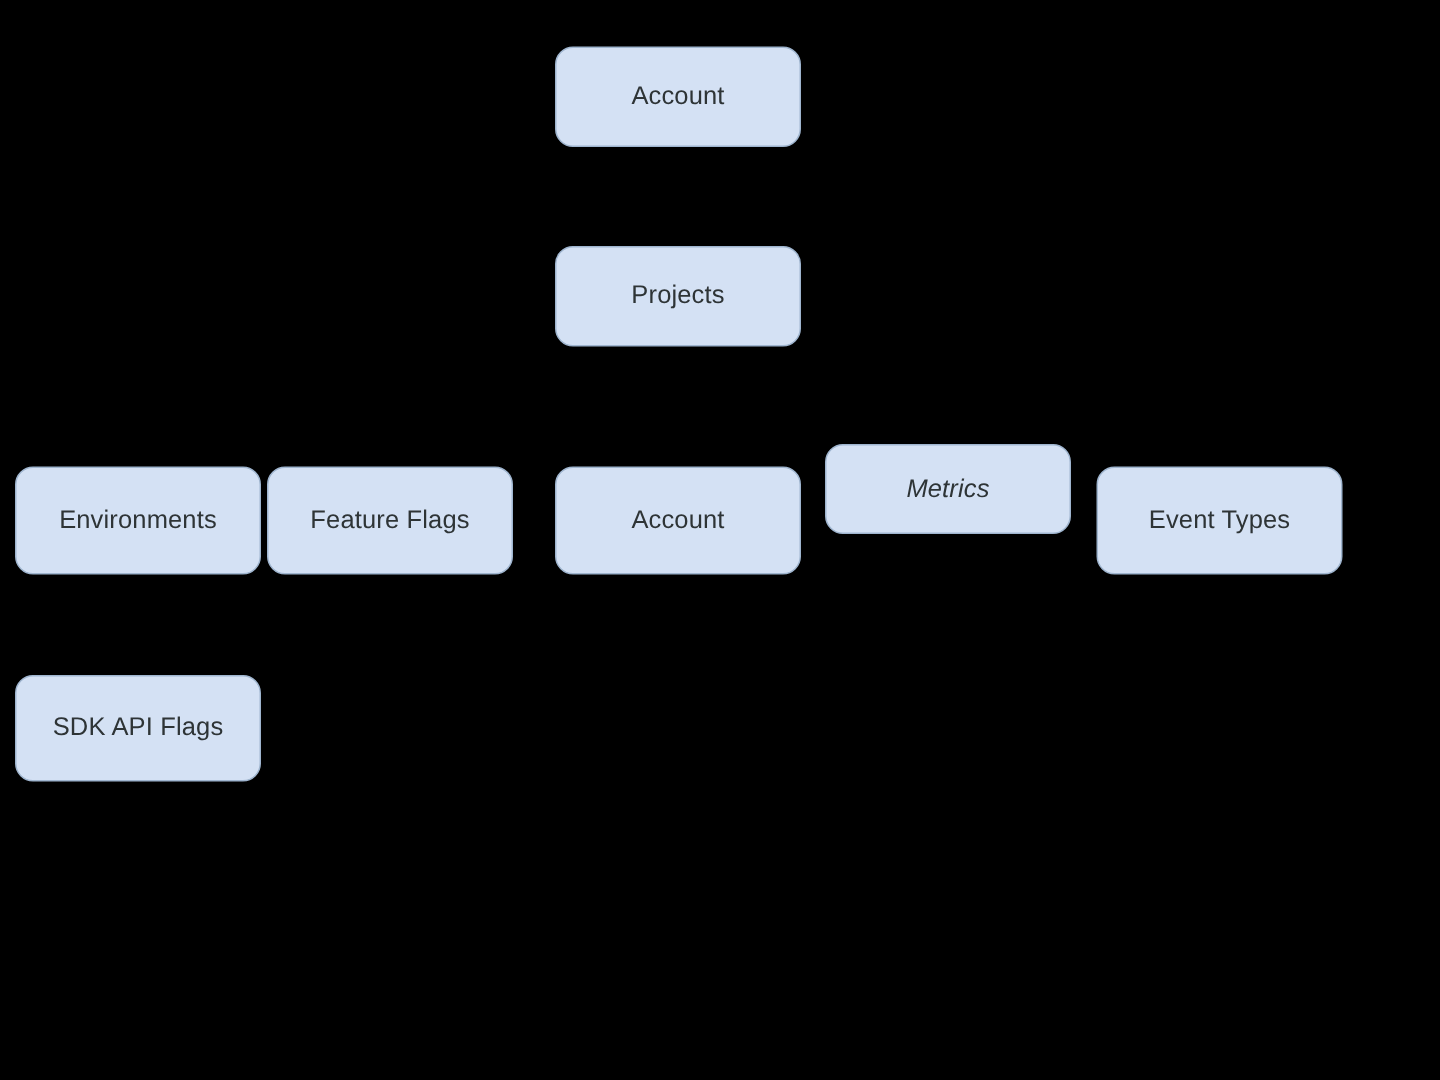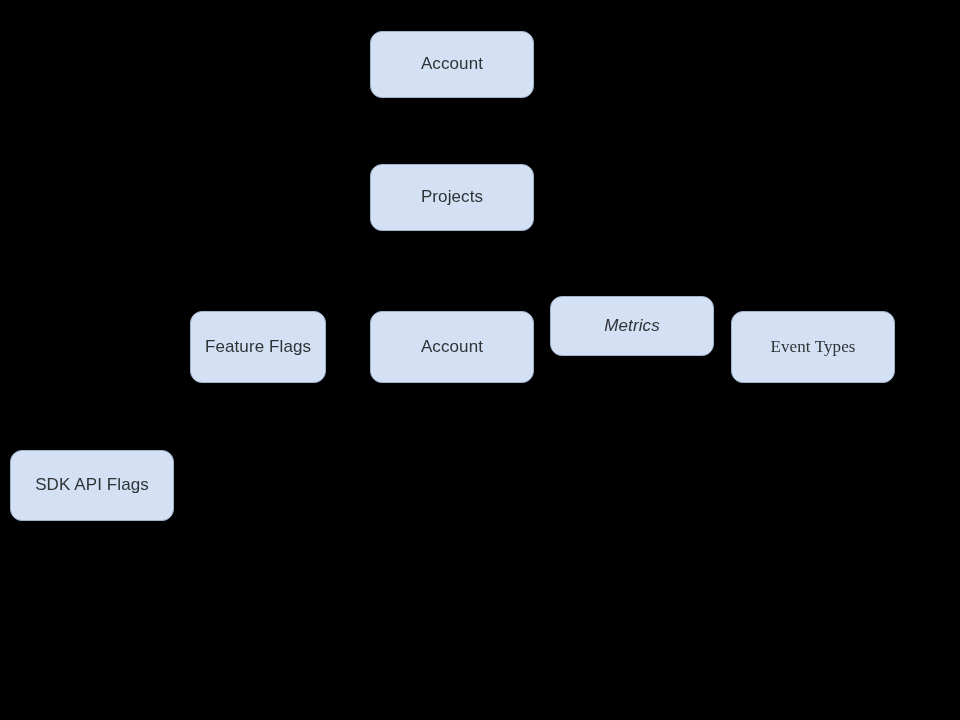--- a/index.html
+++ b/index.html
@@ -50,28 +50,31 @@
 </head>
 <body>
 
 <div id="canvas">
     <div class="node" style="left: 370px; top: 31px; width: 164px; height: 67px;">
       <span class="node-label">Account</span>
     </div>
     <div class="node" style="left: 370px; top: 132px; width: 164px; height: 67px; margin-top: 32px;">
       <span class="node-label">Projects</span>
     </div>
-    <div class="node" style="left: 190px; top: 311px; width: 136px; height: 72px;">
+    <div class="node" style="left: 10px; top: 311px; width: 164px; height: 72px;">
+      <span class="node-label">Environments</span>
+    </div>
+    <div class="node" style="left: 178px; top: 311px; width: 164px; height: 72px;">
       <span class="node-label">Feature Flags</span>
     </div>
     <div class="node" style="left: 370px; top: 311px; width: 164px; height: 72px;">
       <span class="node-label">Account</span>
     </div>
     <div class="node" style="left: 550px; top: 296px; width: 164px; height: 60px; font-style: italic;">
       <span class="node-label">Metrics</span>
     </div>
-    <div class="node" style="left: 731px; top: 311px; width: 164px; height: 72px; font-family: Liberation Serif, serif;">
+    <div class="node" style="left: 731px; top: 311px; width: 164px; height: 72px;">
       <span class="node-label">Event Types</span>
     </div>
     <div class="node" style="left: 10px; top: 450px; width: 164px; height: 71px;">
       <span class="node-label">SDK API Flags</span>
     </div>
   </div>
 
 </body></html>

